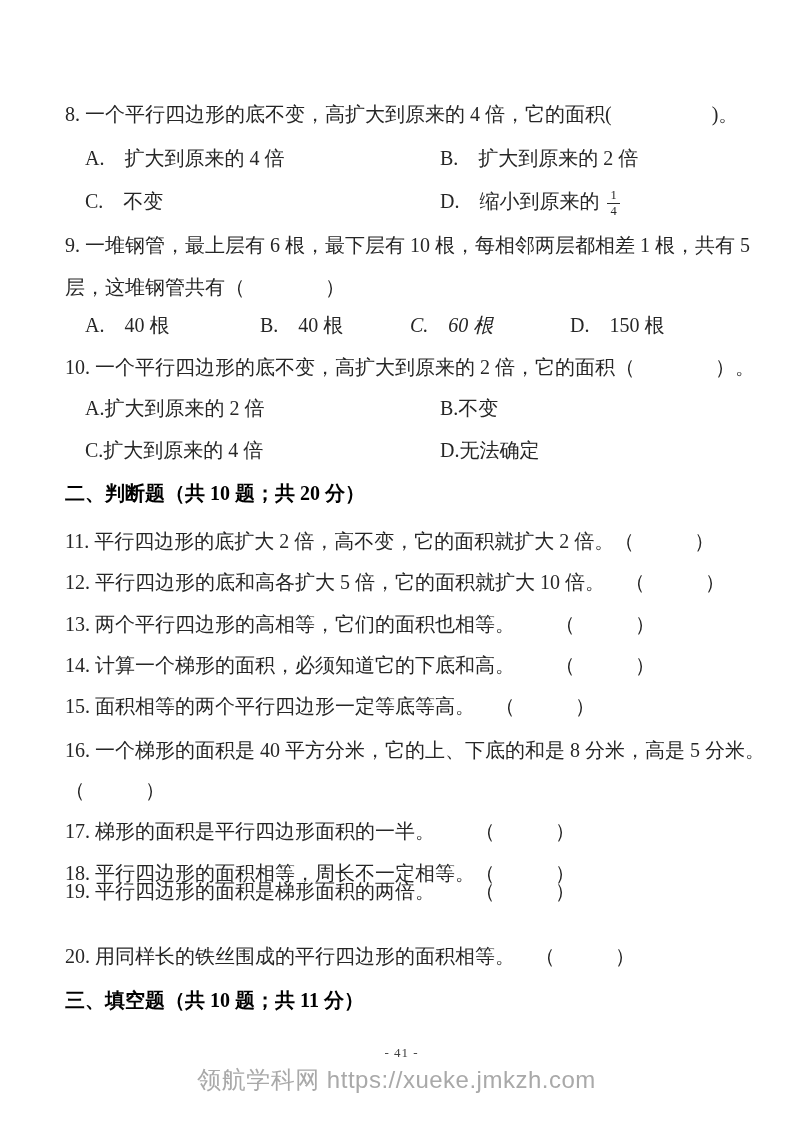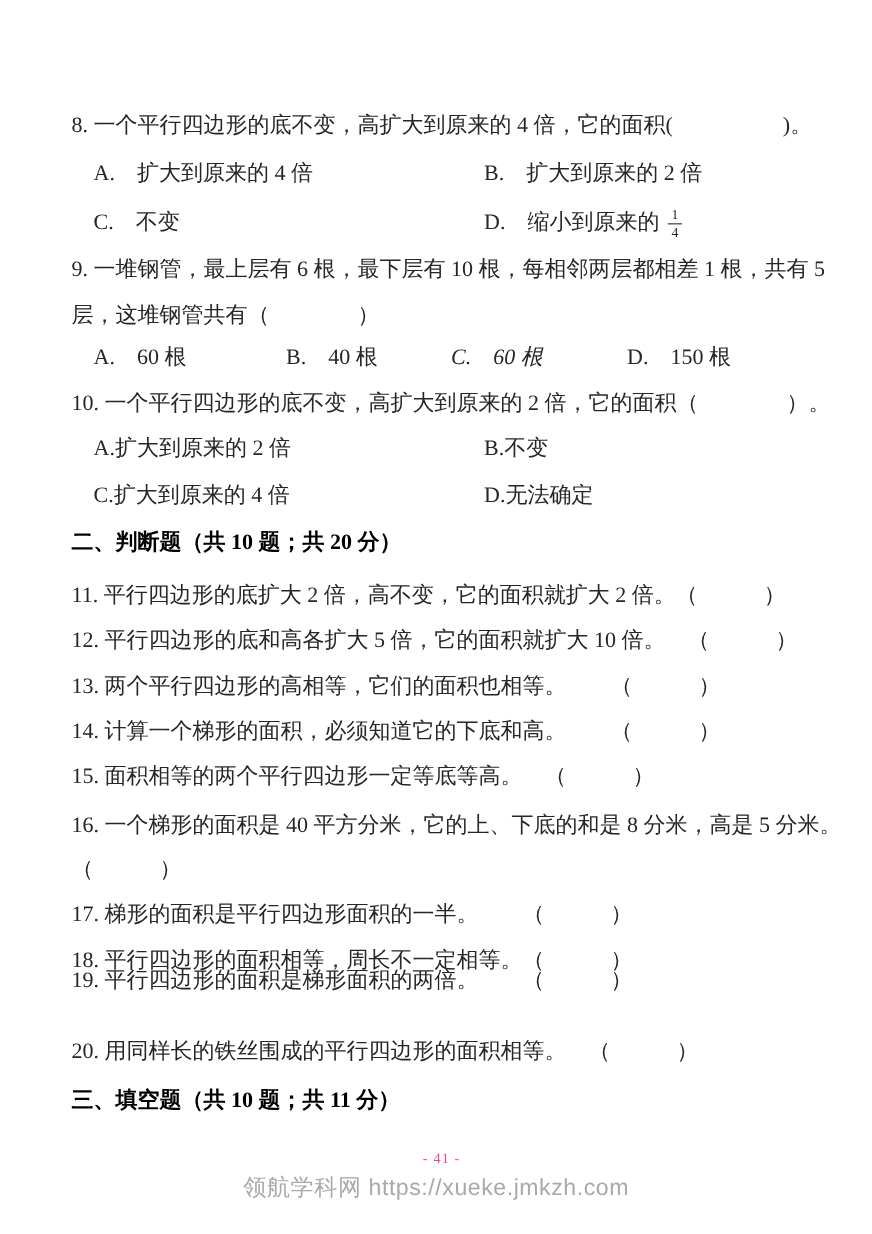--- a/index.html
+++ b/index.html
@@ -30,24 +30,24 @@
     text-align:center;
     vertical-align:-7px;
     font-size:12.5px;
     line-height:1.05;
     margin-left:8px;
     color:#262626;
   }
   .frac .num { display:block; border-bottom:1.3px solid #2a2a2a; padding:0 3px 1px; }
   .frac .den { display:block; padding-top:1px; }
   .centered { left:0; right:0; text-align:center; white-space:nowrap; }
-  .page-num { font-size:13px; color:#ec4899; letter-spacing:1px;margin-left:10px; }
+  .page-num { font-size:13px; color:#404040; letter-spacing:1px;margin-left:10px; }
   .site-credit {
     font-family:"Liberation Sans","DejaVu Sans",sans-serif;
-    font-size:21px;
+    font-size:24px;
     color:#a9a9a9;
     letter-spacing:0.5px;
   }
 </style>
 </head>
 <body>
 
 <div class="page">
 
   <div class="line" style="top:102px">8. 一个平行四边形的底不变，高扩大到原来的 4 倍，它的面积(　　　　　)。</div>
@@ -59,21 +59,21 @@
 
   <div class="line indent" style="top:189px">
     <span class="col-wide">C.　不变</span>
     <span><span>D.　缩小到原来的</span><span class="frac"><span class="num">1</span><span class="den">4</span></span></span>
   </div>
 
   <div class="line" style="top:233px">9. 一堆钢管，最上层有 6 根，最下层有 10 根，每相邻两层都相差 1 根，共有 5</div>
   <div class="line" style="top:275px">层，这堆钢管共有（　　　　）</div>
 
   <div class="line indent" style="top:313px">
-    <span class="q9a">A.　60 根</span>
+    <span class="q9a">A.　40 根</span>
     <span class="q9b">B.　40 根</span>
     <span class="q9c">C.　60 根</span>
     <span>D.　150 根</span>
   </div>
 
   <div class="line" style="top:355px">10. 一个平行四边形的底不变，高扩大到原来的 2 倍，它的面积（　　　　）。</div>
 
   <div class="line indent" style="top:396px">
     <span class="col-wide">A.扩大到原来的 2 倍</span>
     <span>B.不变</span>

